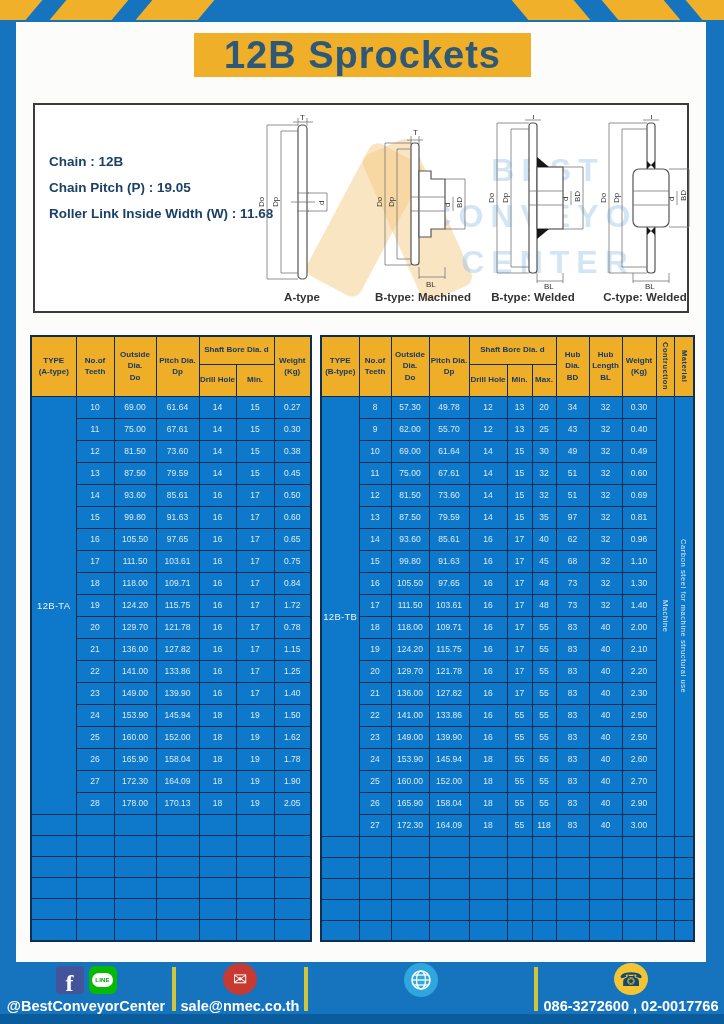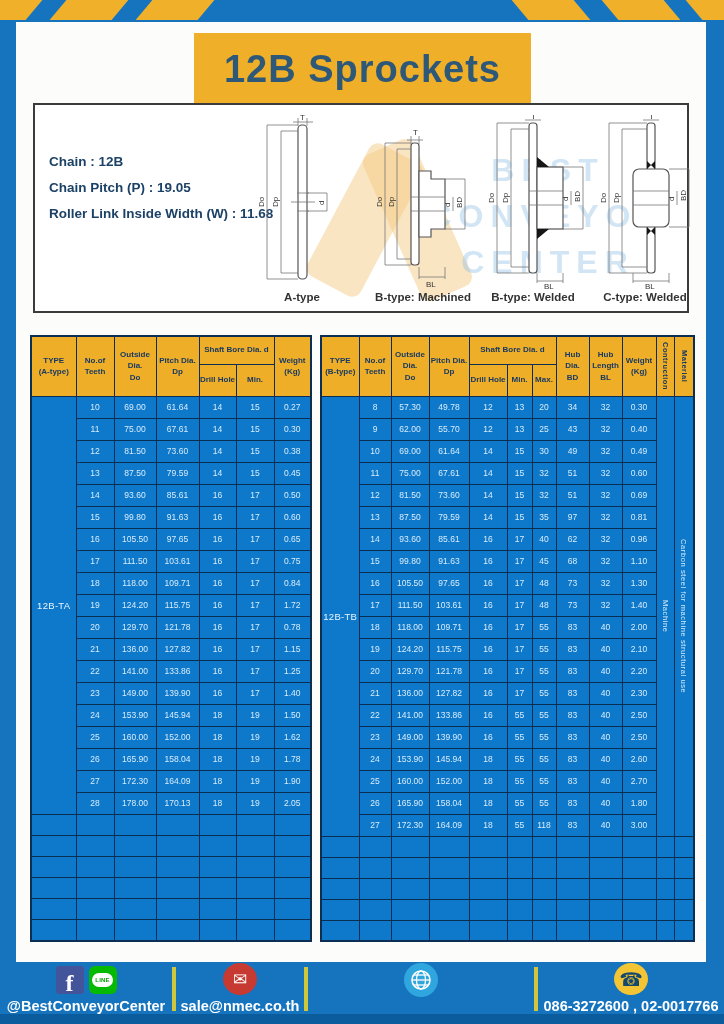--- a/index.html
+++ b/index.html
@@ -9,21 +9,21 @@
   }
   
   .stripe-band{position:absolute;left:0;top:0;width:724px;height:24px;overflow:hidden;}
   .stripe{position:absolute;top:0;width:62px;height:20px;background:#F0B02A;}
   .stripe.l{transform:skewX(-40deg);}
   .stripe.r{transform:skewX(40deg);}
   
   .white-panel{position:absolute;left:16px;top:22px;width:690px;height:940px;background:#FCFCFA;}
   
   .title-banner{
-    position:absolute;left:194px;top:33px;width:337px;height:72px;background:#F0AF29;
+    position:absolute;left:194px;top:33px;width:337px;height:44px;background:#F0AF29;
     display:flex;align-items:center;justify-content:center;
   }
   .title-banner span{font-size:38px;font-weight:bold;color:#2E5878;letter-spacing:1px;}
   
   .diagram-box{position:absolute;left:33px;top:103px;width:656px;height:210px;background:#fff;border:2px solid #3b3b3b;box-sizing:border-box;}
   .specs{position:absolute;left:14px;top:44px;font-size:13.5px;font-weight:bold;color:#1C4166;line-height:26px;white-space:nowrap;}
   .wm-blob{position:absolute;background:rgba(243,198,122,0.45);border-radius:10px;}
   .wm-text{
     position:absolute;left:348px;top:42px;width:330px;text-align:center;
     font-size:32px;font-weight:bold;letter-spacing:7px;line-height:46px;
@@ -714,21 +714,21 @@
         </tr>
         <tr class="data">
           <td>26</td>
           <td>165.90</td>
           <td>158.04</td>
           <td>18</td>
           <td>55</td>
           <td>55</td>
           <td>83</td>
           <td>40</td>
-          <td>1.80</td>
+          <td>2.90</td>
         </tr>
         <tr class="data">
           <td>27</td>
           <td>172.30</td>
           <td>164.09</td>
           <td>18</td>
           <td>55</td>
           <td>118</td>
           <td>83</td>
           <td>40</td>

